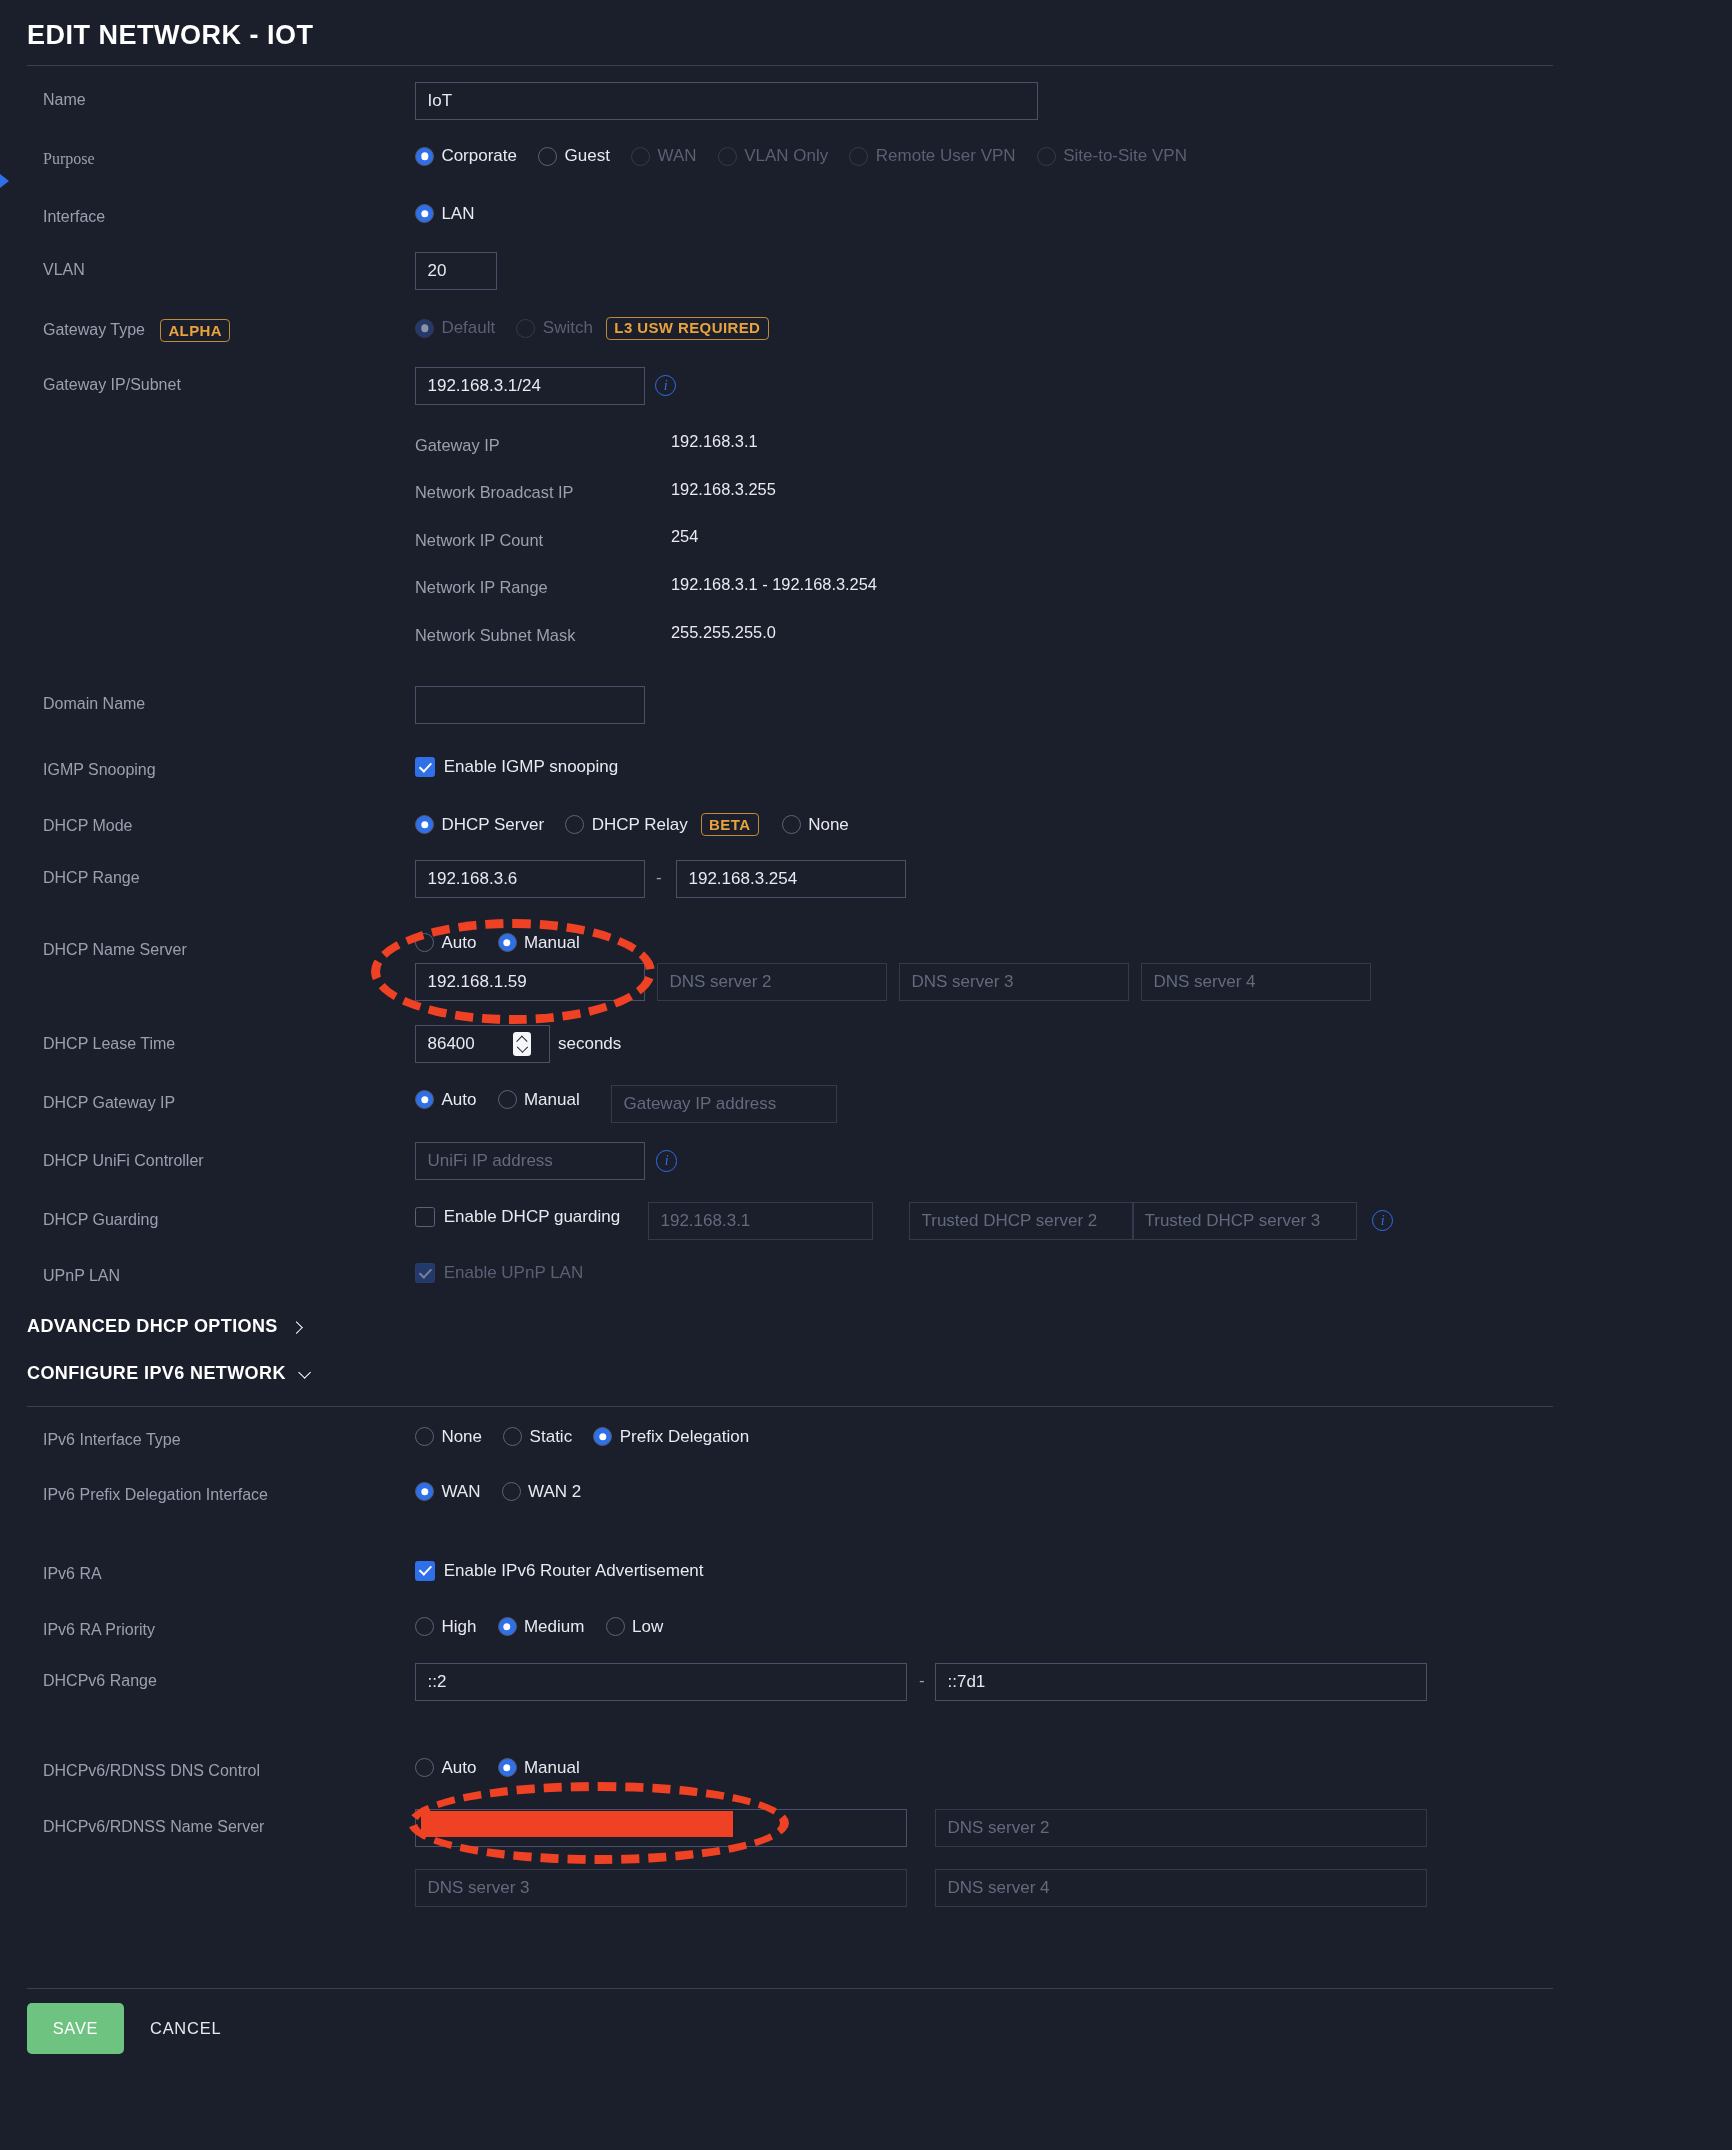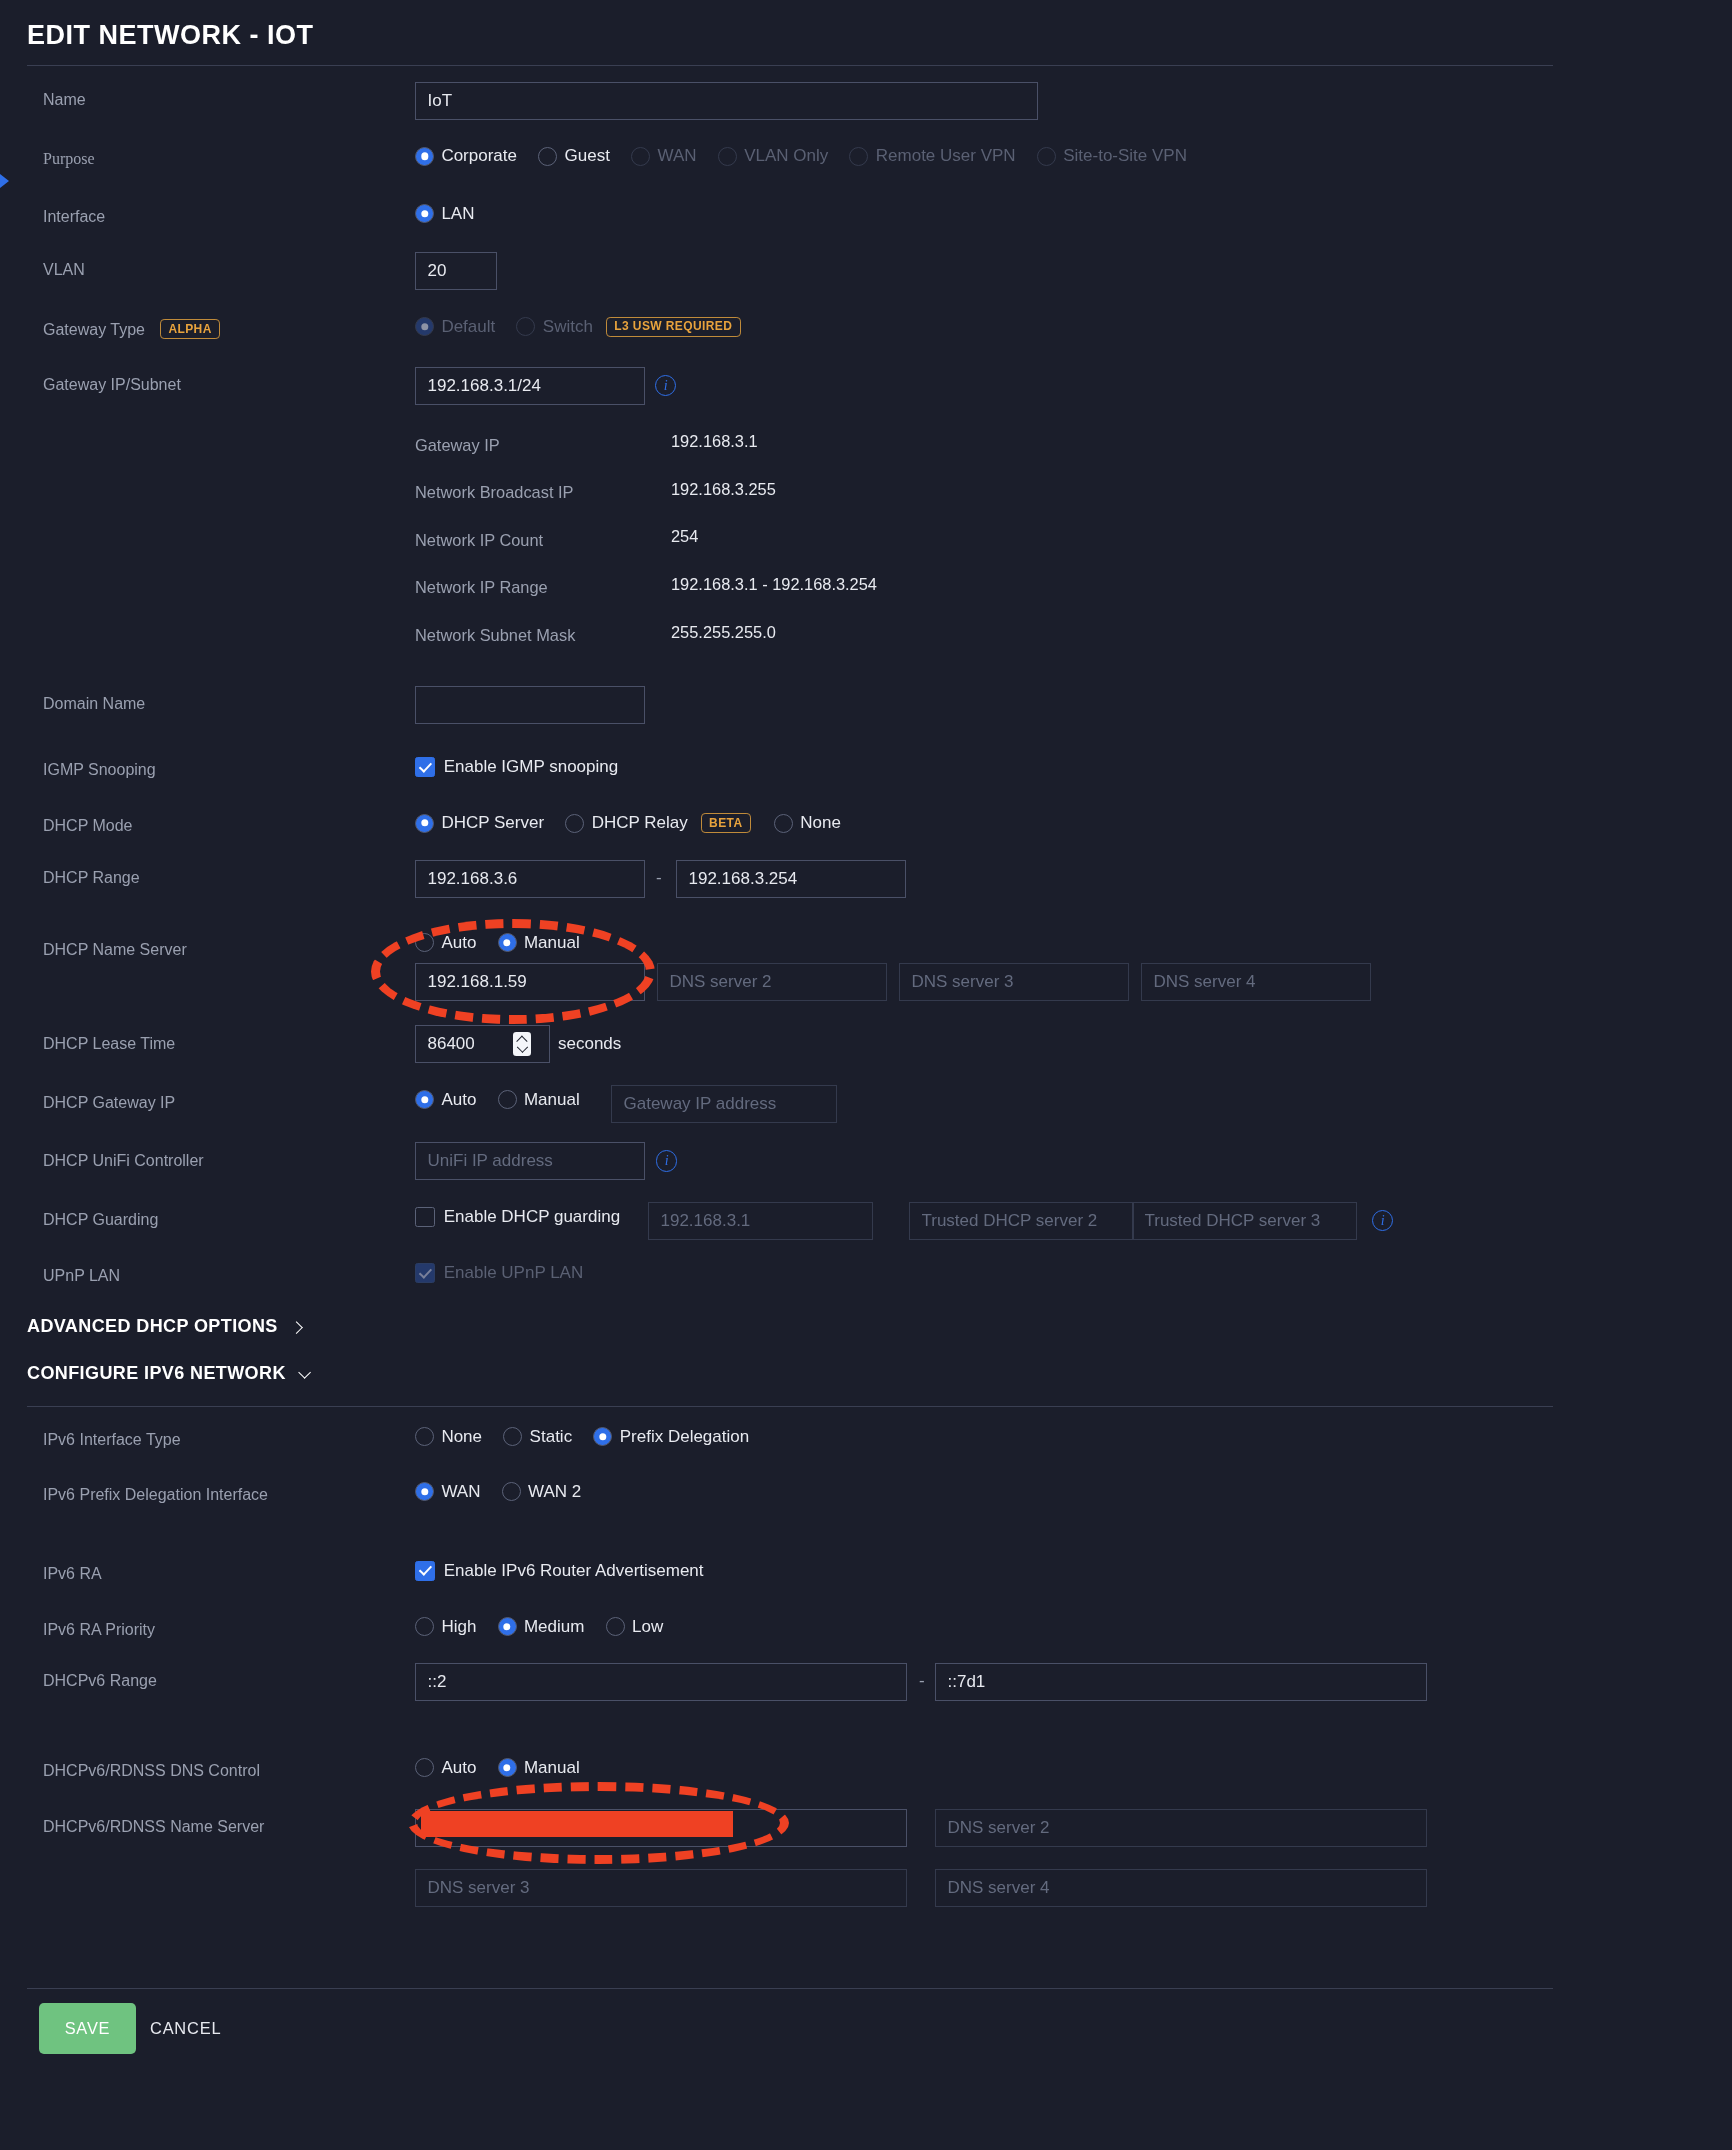--- a/index.html
+++ b/index.html
@@ -87,21 +87,21 @@
   .cbx.on.dim { background: #24396b; border-color: #2b3d63; }
   .cbx.on.dim::after { border-color: #79809a; }
   .cbx-lab { font-size: 17px; color: #e8eaf0; margin-left: 9px; white-space: nowrap; }
   .cbx-lab.dim { color: #5a6073; }
 
   
   .badge {
     display: inline-block;
     border: 0.8px solid #c08b3a; color: #e8a33d;
     border-radius: 4.1px; padding: 1.6px 7.4px 2.5px;
-    font-size: 12px; font-weight: bold; letter-spacing: 0.4px;
+    font-size: 15px; font-weight: bold; letter-spacing: 0.4px;
     vertical-align: middle;
   }
 
   
   .info {
     position: absolute; width: 21.3px; height: 21.3px; border-radius: 50%;
     border: 1.3px solid #2f6fe8; color: #2f6fe8;
     font-size: 14px; line-height: 19px; text-align: center;
     font-family: "Liberation Serif", serif; font-style: italic;
   }
@@ -137,21 +137,21 @@
   }
   .spinner::before { top: 4.9px; transform: rotate(-45deg); }
   .spinner::after  { top: 11.5px; transform: rotate(135deg); }
 
   
   .btn-save {
     position: absolute; left: 27px; top: 2003px;
     width: 97px; height: 51px; border-radius: 4.9px;
     background: #6fc380; border: none; color: #ffffff;
     font-family: "Liberation Sans", sans-serif;
-    font-size: 16.4px; letter-spacing: 0.8px; cursor: pointer; margin-left: 12px;
+    font-size: 16.4px; letter-spacing: 0.8px; cursor: pointer;
   }
   .btn-cancel {
     position: absolute; left: 150px; top: 2003px;
     height: 51px; background: transparent; border: none;
     color: #e8eaf0; font-family: "Liberation Sans", sans-serif;
     font-size: 16.4px; letter-spacing: 0.8px; cursor: pointer;
   }
 
   
   .anno-ellipse {

